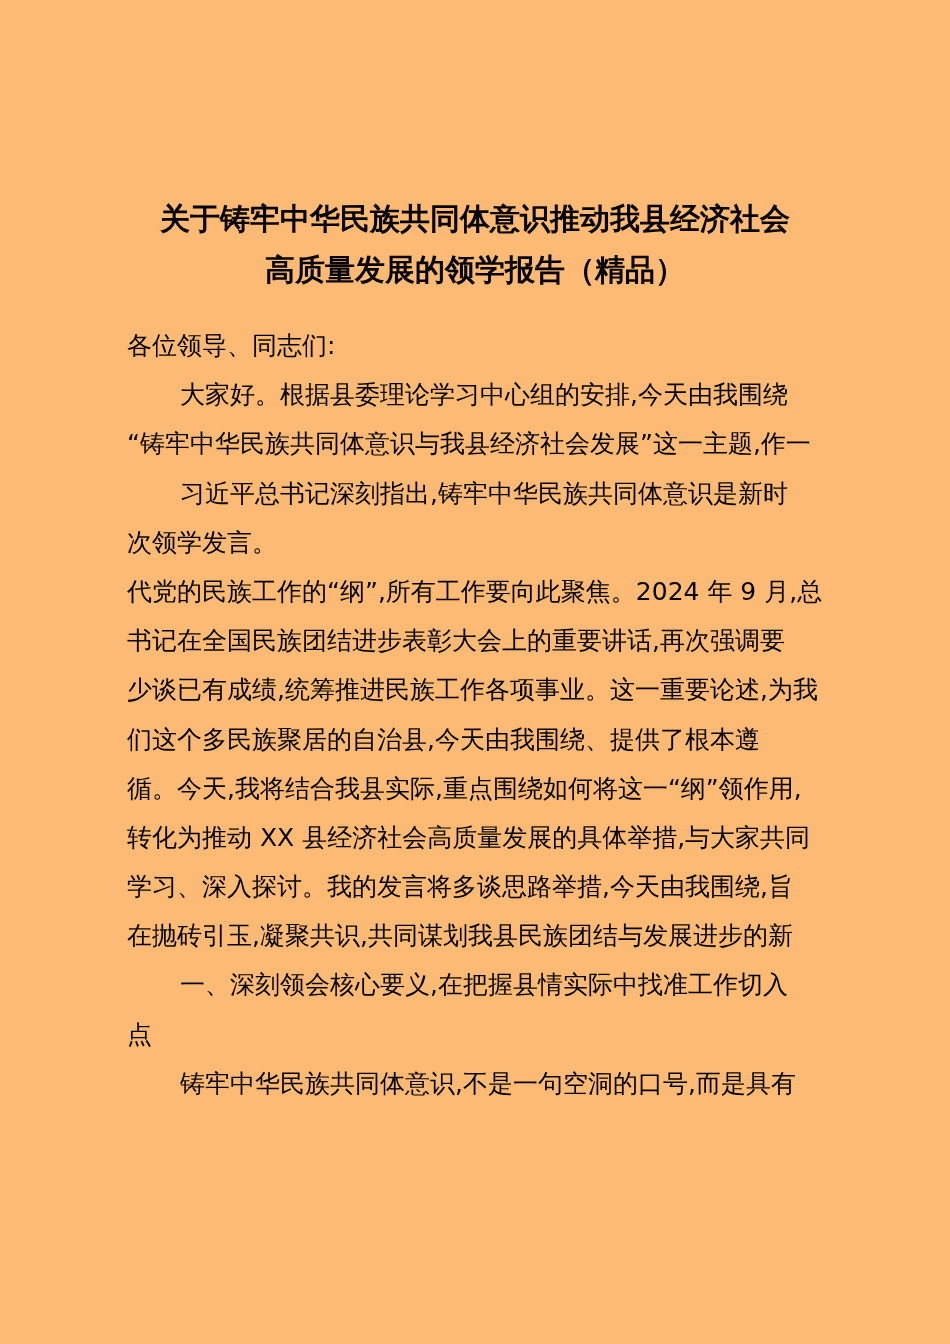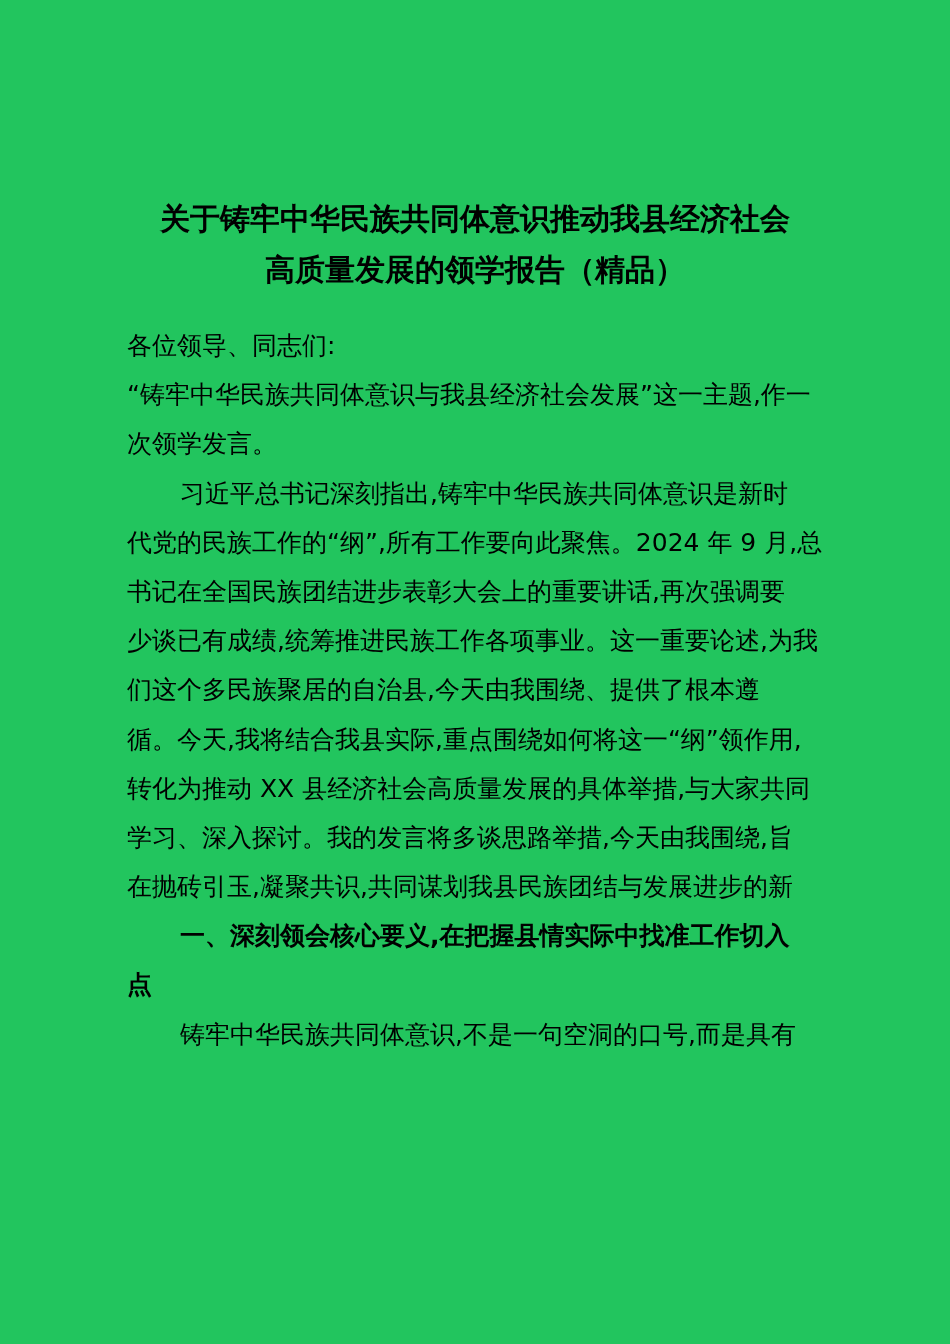--- a/index.html
+++ b/index.html
@@ -14,21 +14,21 @@
       overflow: hidden;
       color: #000000;
       font-family: "DejaVu Sans", "Liberation Sans", sans-serif;
     }
     .page {
       position: absolute;
       left: 0;
       top: 0;
       width: 950px;
       height: 1344px;
-      background: #22c55e;
+      background: #fdba74;
     }
     .title-block {
       position: absolute;
       left: 110px;
       top: 193px;
       width: 730px;
       text-align: center;
       font-weight: bold;
       font-size: 30px;
       line-height: 51px;
@@ -48,40 +48,41 @@
     }
     .line {
       display: block;
       white-space: nowrap;
       height: 49.2px;
     }
     .indent {
       padding-left: 53px;
     }
     .heading {
-      font-weight: bold;
+      font-weight: normal;
     }
   </style>
 </head>
 <body>
 
 <div class="page">
 
   <div class="title-block">
     <span class="title-line">关于铸牢中华民族共同体意识推动我县经济社会</span>
     <span class="title-line">高质量发展的领学报告（精品）</span>
   </div>
 
   <div class="body-block">
     <span class="line">各位领导、同志们:</span>
 
+    <span class="line indent">大家好。根据县委理论学习中心组的安排,今天由我围绕</span>
     <span class="line">“铸牢中华民族共同体意识与我县经济社会发展”这一主题,作一</span>
+    <span class="line indent">习近平总书记深刻指出,铸牢中华民族共同体意识是新时</span>
+
     <span class="line">次领学发言。</span>
-
-    <span class="line indent">习近平总书记深刻指出,铸牢中华民族共同体意识是新时</span>
     <span class="line">代党的民族工作的“纲”,所有工作要向此聚焦。2024 年 9 月,总</span>
     <span class="line">书记在全国民族团结进步表彰大会上的重要讲话,再次强调要</span>
     <span class="line">少谈已有成绩,统筹推进民族工作各项事业。这一重要论述,为我</span>
     <span class="line">们这个多民族聚居的自治县,今天由我围绕、提供了根本遵</span>
     <span class="line">循。今天,我将结合我县实际,重点围绕如何将这一“纲”领作用,</span>
     <span class="line">转化为推动 XX 县经济社会高质量发展的具体举措,与大家共同</span>
     <span class="line">学习、深入探讨。我的发言将多谈思路举措,今天由我围绕,旨</span>
     <span class="line">在抛砖引玉,凝聚共识,共同谋划我县民族团结与发展进步的新</span>
 
     <span class="line indent heading">一、深刻领会核心要义,在把握县情实际中找准工作切入</span>

